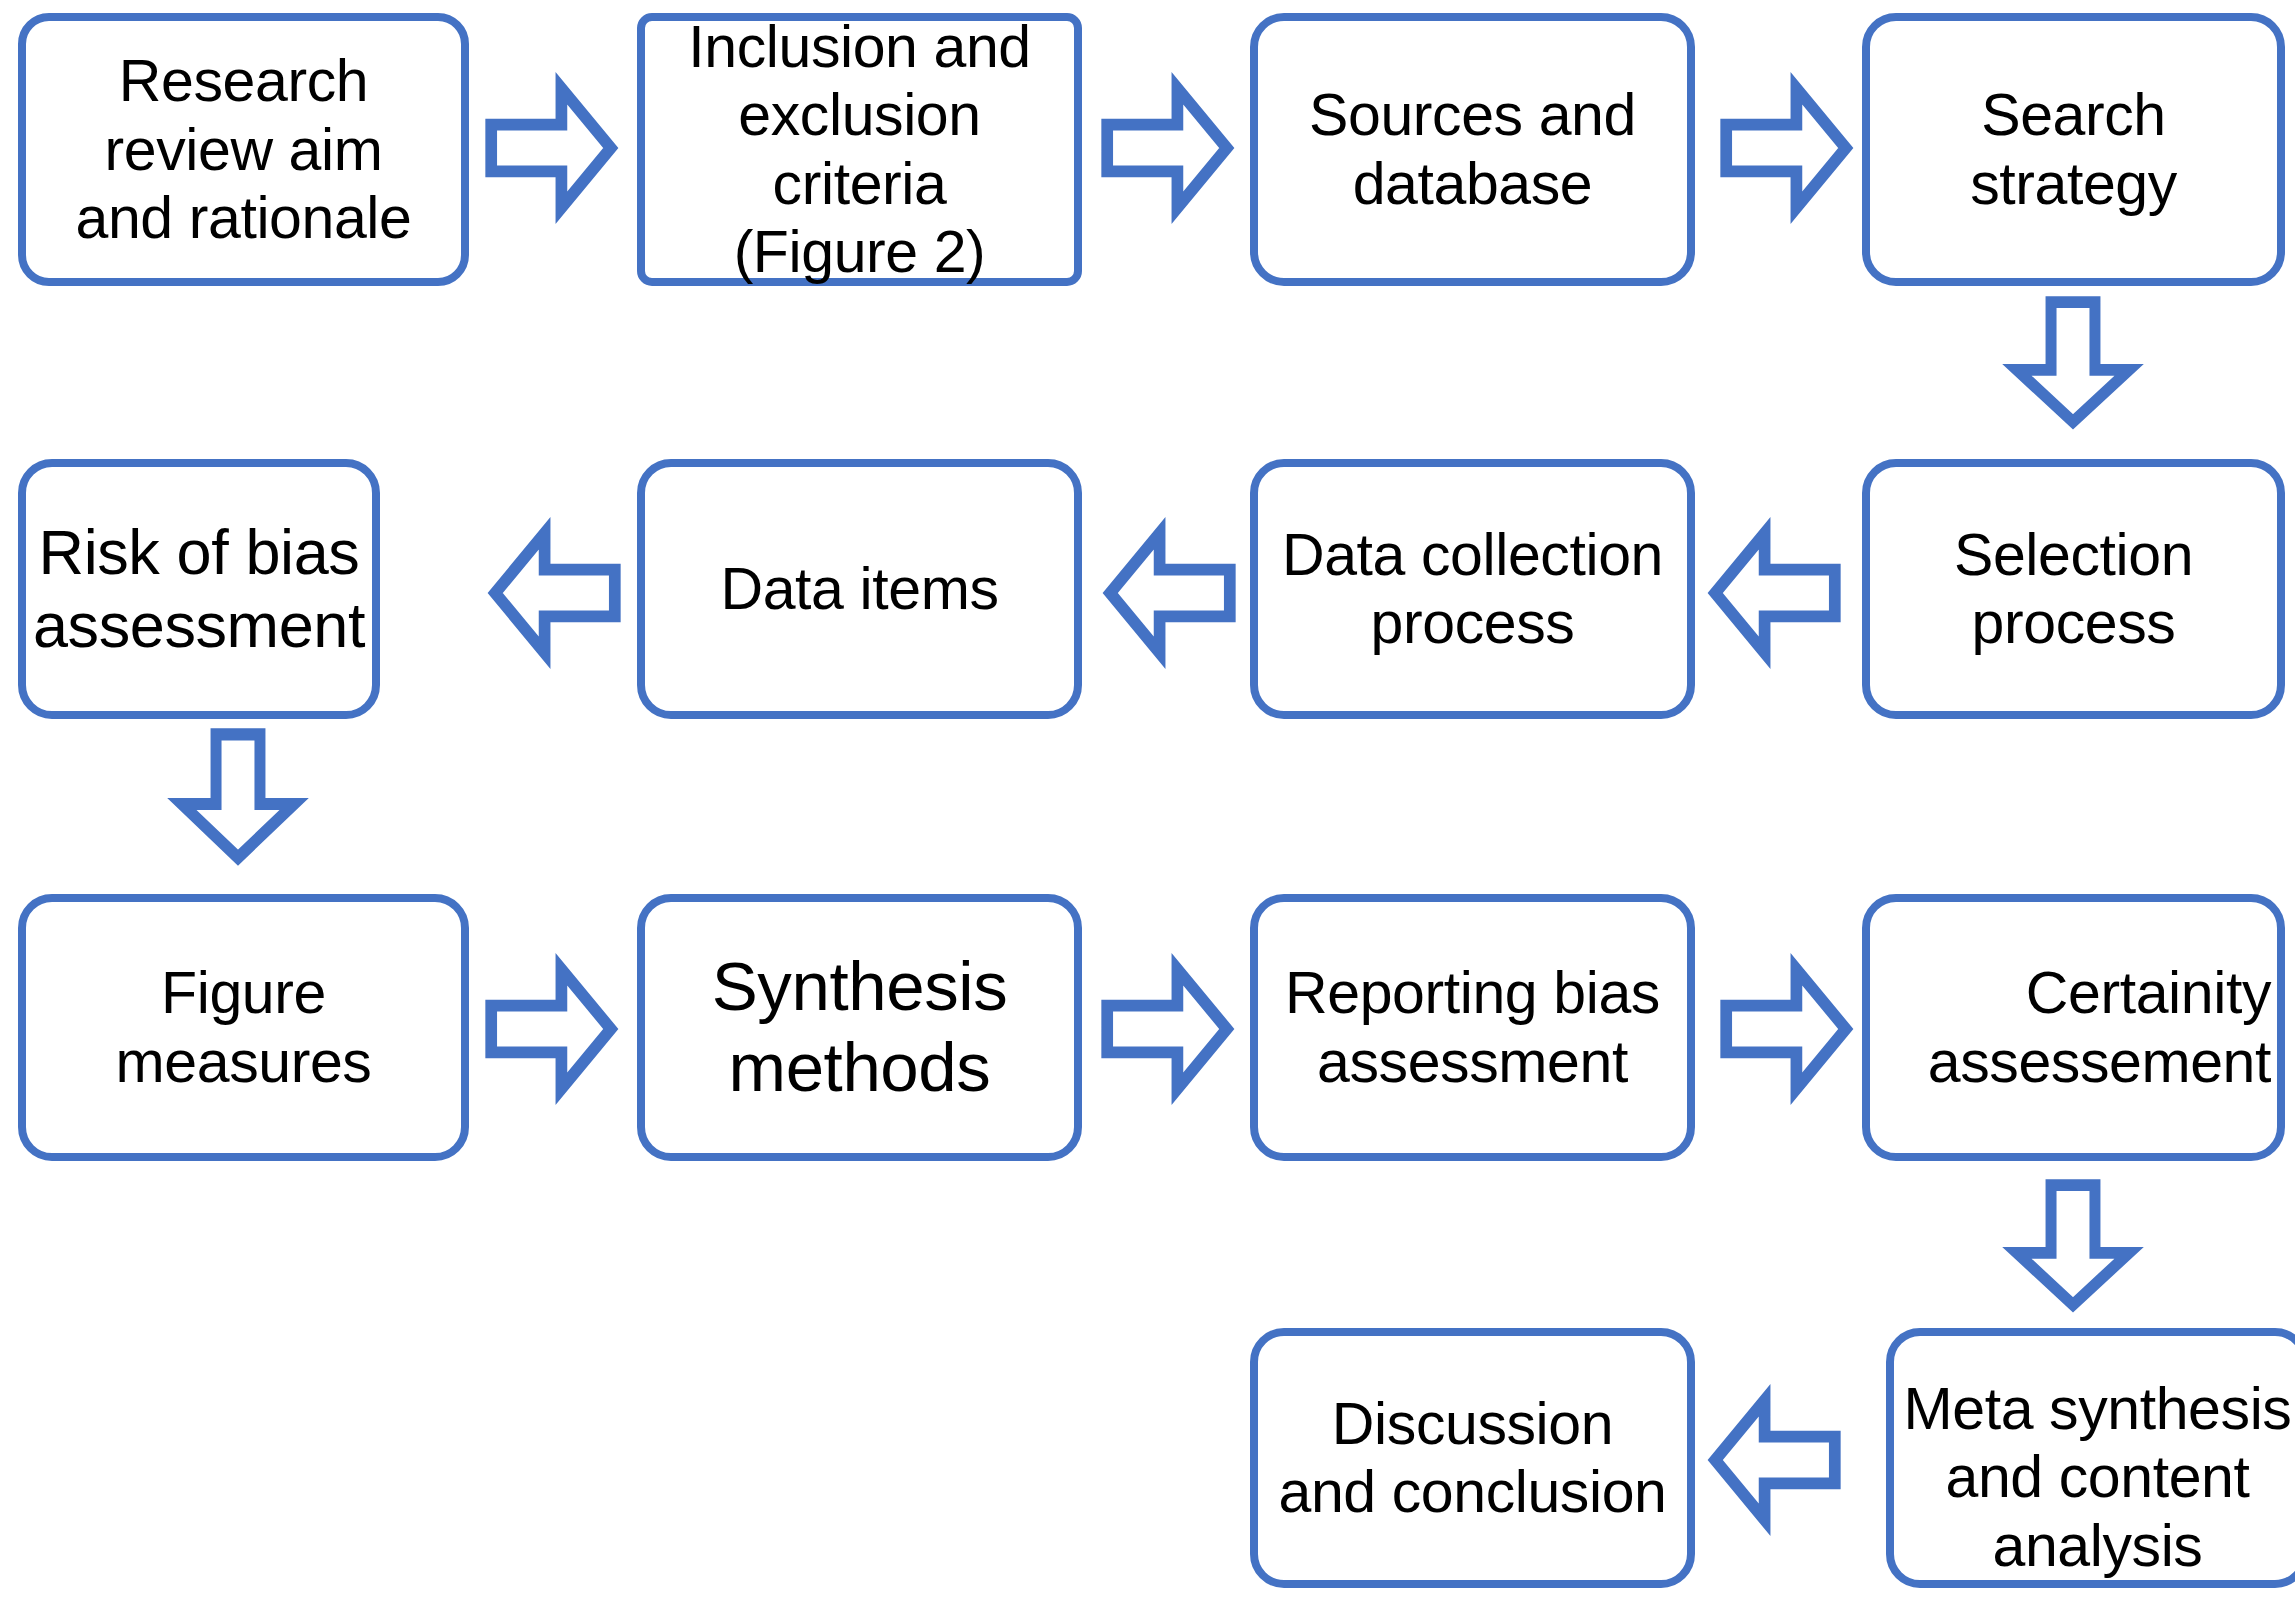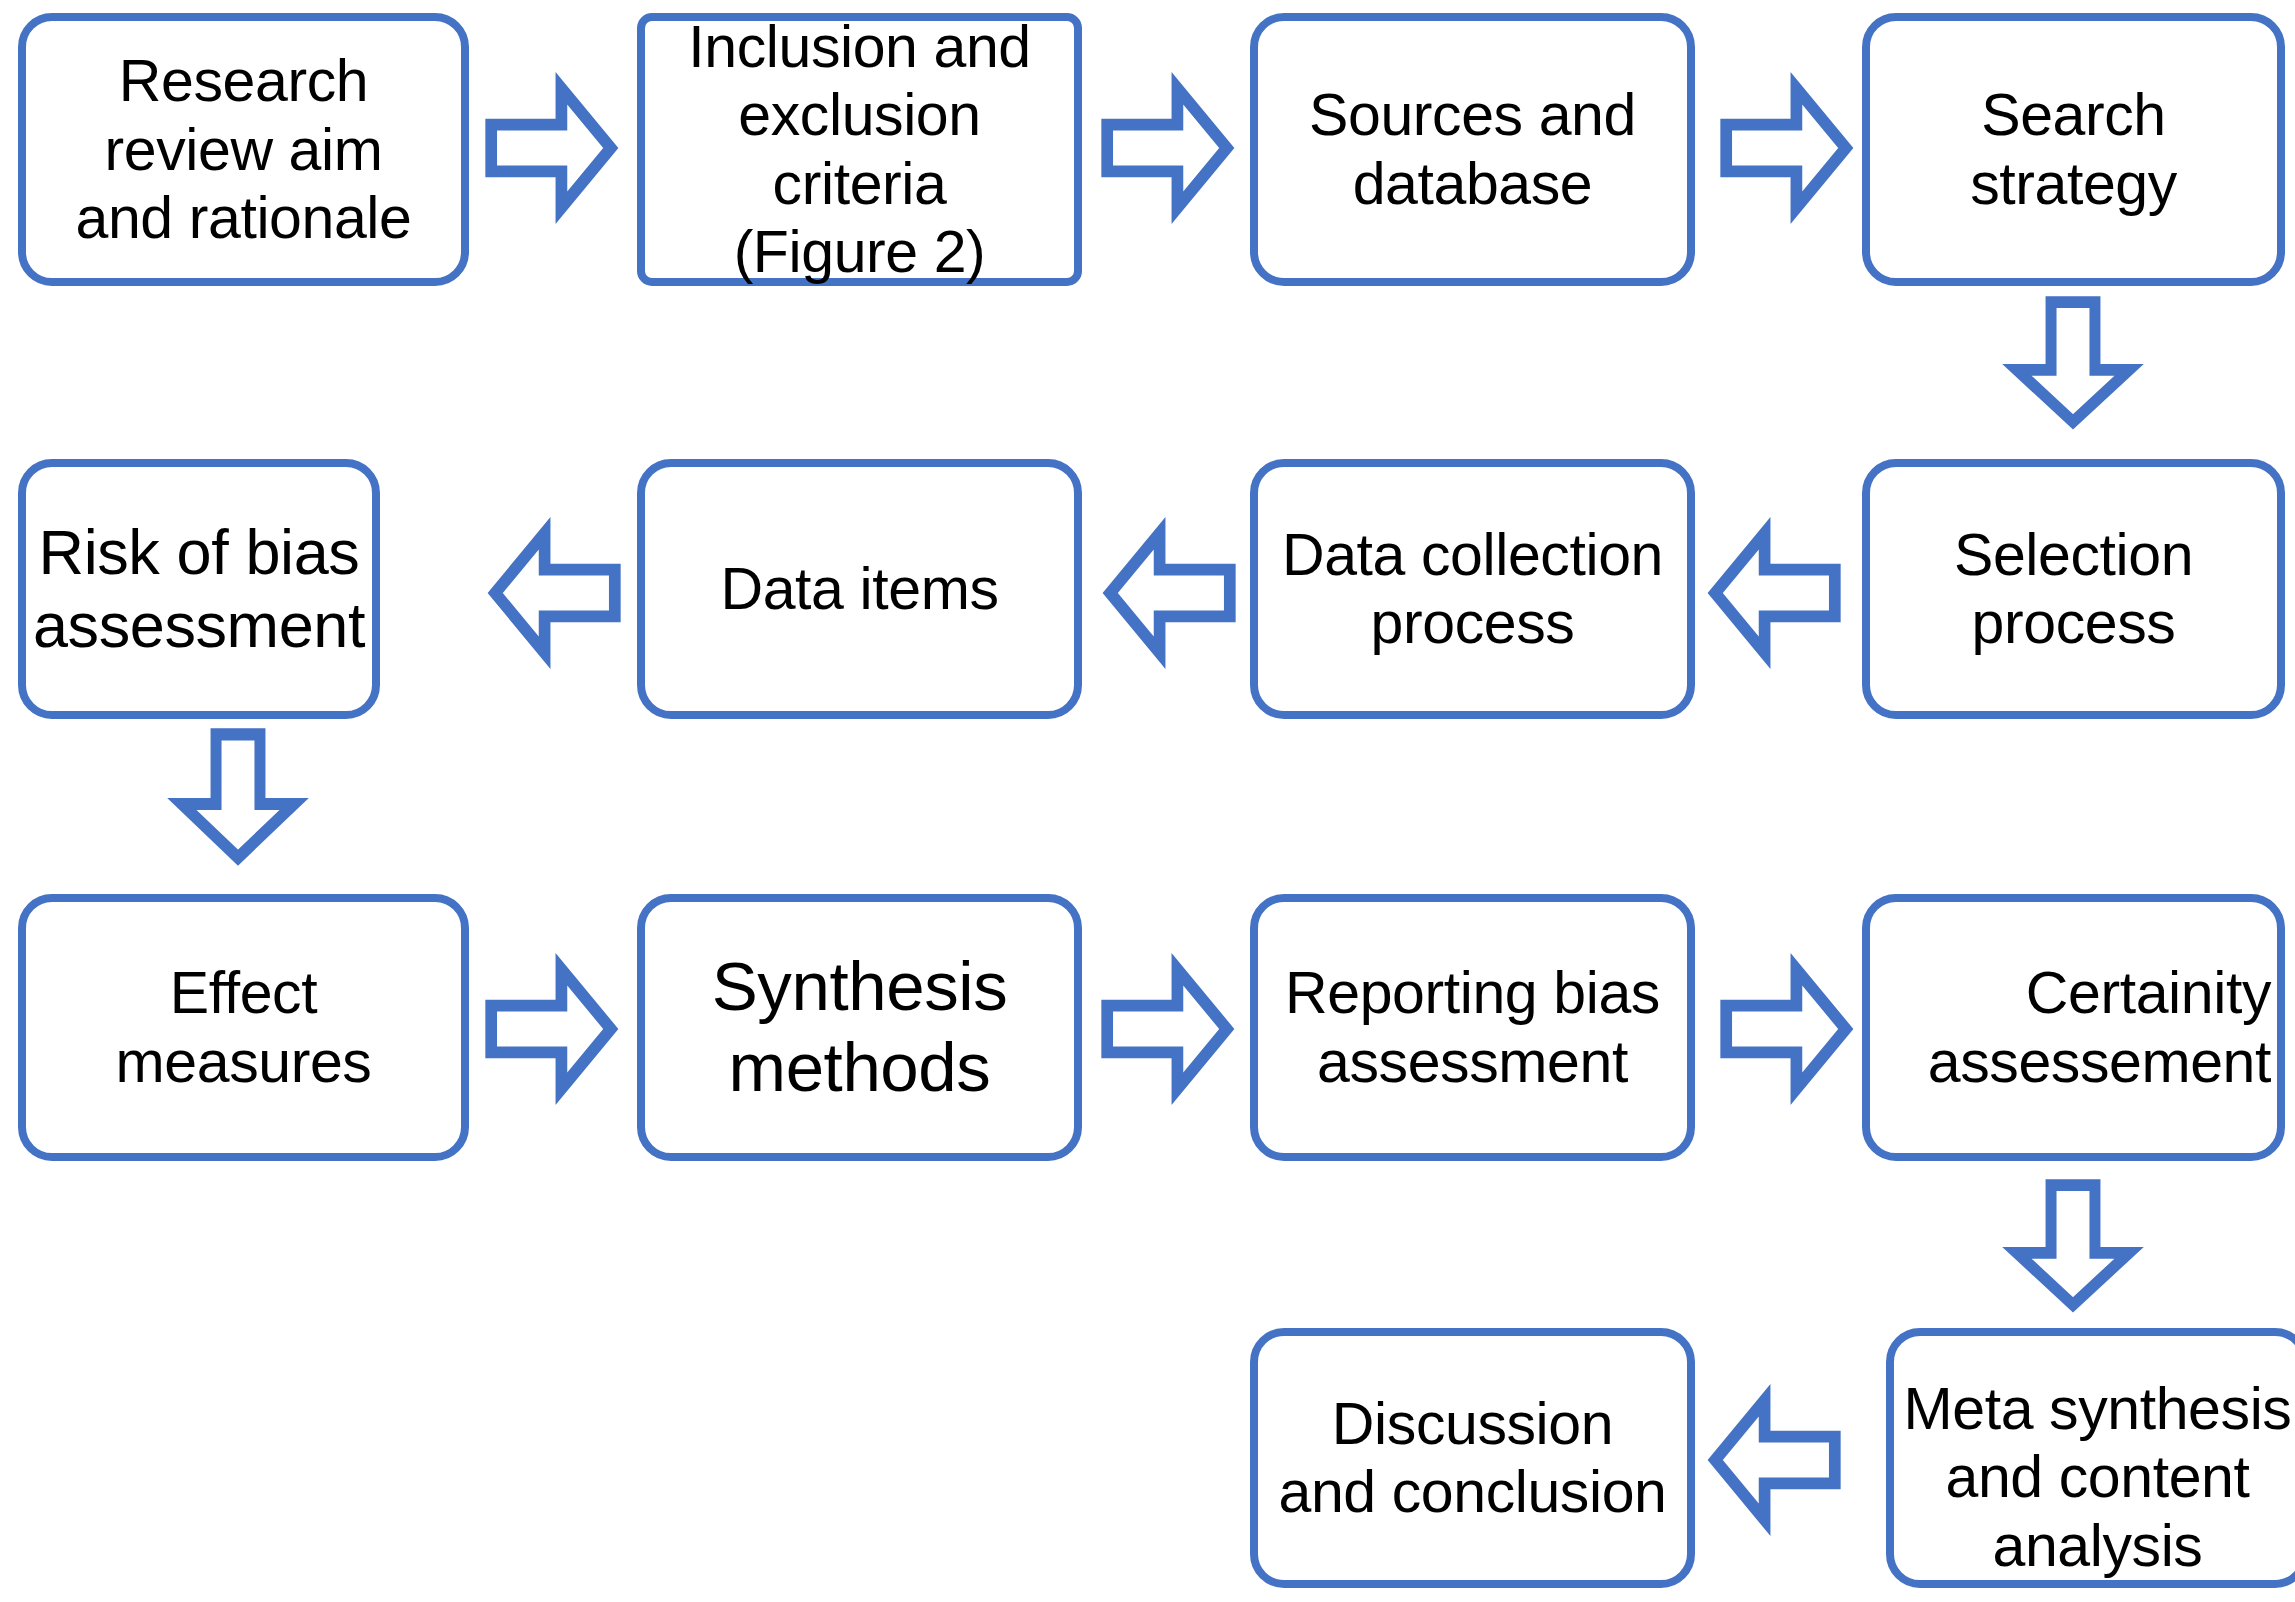--- a/index.html
+++ b/index.html
@@ -32,21 +32,21 @@
   .node span{display:block;width:100%;}
   .arrow{position:absolute;}
   .arrow svg{display:block;width:100%;height:100%;overflow:visible;}
   .arrow svg polygon{fill:#ffffff;stroke:#4472C4;stroke-width:9;stroke-linejoin:miter;}
 </style>
 </head>
 <body>
 
 <div id="stage">
 
-  <div class="node" style="left:18px;  top:13.4px;  width:451px; height:273px; font-size:59px;">
+  <div class="node" style="left:18px;  top:13.4px;  width:451px; height:273px; font-size:59px;border-radius:31px;">
     <span>Research
 review aim
 and rationale</span>
   </div>
 
   <div class="arrow" style="left:486px; top:83px; width:130px; height:130px;">
     <svg viewBox="0 0 100 100" preserveAspectRatio="none">
       <polygon points="4,32 58,32 58,4 96,50 58,96 58,68 4,68"></polygon>
     </svg>
   </div>
@@ -123,21 +123,21 @@
 assessment</span>
   </div>
 
   <div class="arrow" style="left:177px; top:729px; width:122px; height:134px;">
     <svg viewBox="0 0 100 100" preserveAspectRatio="none">
       <polygon points="32,4 68,4 68,56 96,56 50,96 4,56 32,56"></polygon>
     </svg>
   </div>
 
   <div class="node" style="left:18px; top:894px; width:451px; height:267px; font-size:59px;">
-    <span>Effect
+    <span>Figure
 measures</span>
   </div>
 
   <div class="arrow" style="left:486px; top:964px; width:130px; height:130px;">
     <svg viewBox="0 0 100 100" preserveAspectRatio="none">
       <polygon points="4,32 58,32 58,4 96,50 58,96 58,68 4,68"></polygon>
     </svg>
   </div>
 
   <div class="node" style="left:637px; top:894px; width:445px; height:267px; font-size:69px;text-align:center;">

